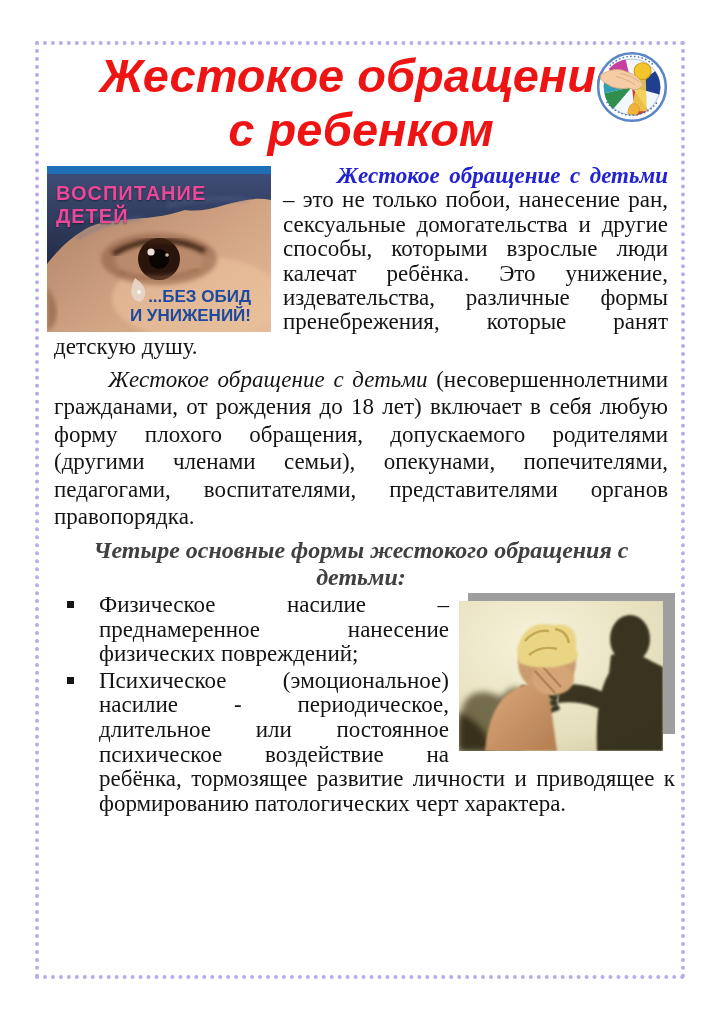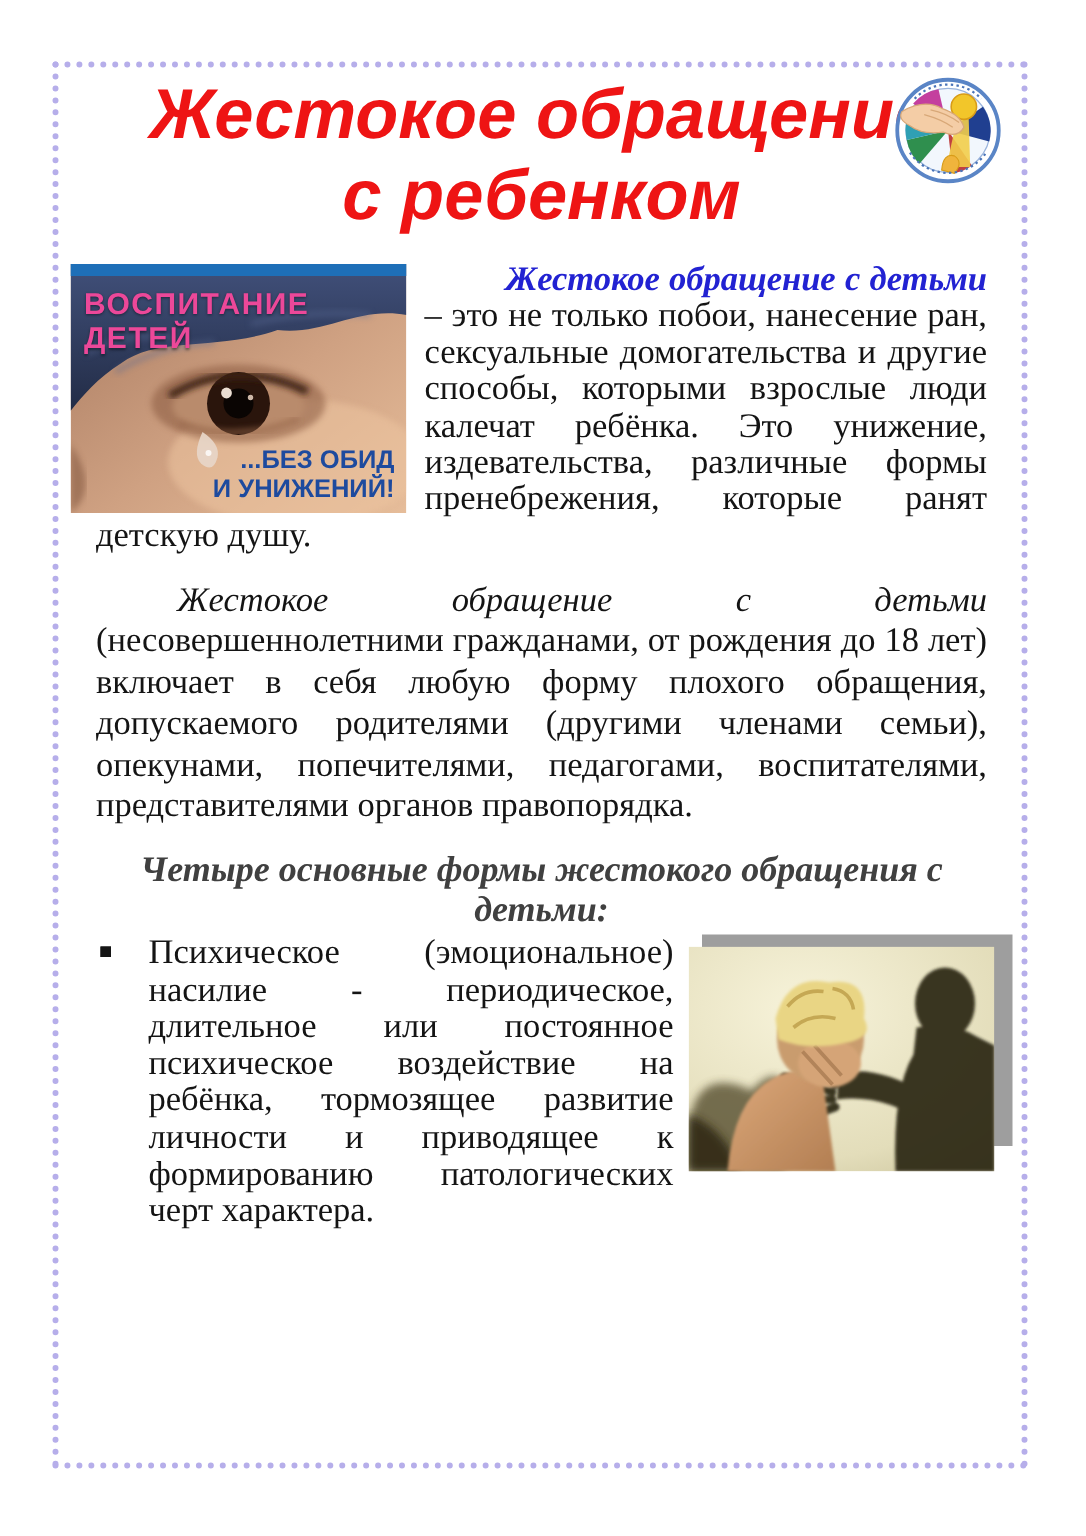--- a/index.html
+++ b/index.html
@@ -7,40 +7,40 @@
        font-family:"Liberation Serif",serif;color:#141414;}
   .frame{position:absolute;left:35px;top:41px;width:650px;height:938px;
          box-sizing:border-box;border:4px dotted #b6aeea;background:#fff;
          padding:2px 6px 0 8px;overflow:hidden;}
   
   .title-block{text-align:center;margin:2px 0 6px 0;}
   .title-line{font-family:"Liberation Sans",sans-serif;font-weight:bold;font-style:italic;
               font-size:47px;line-height:1.15;color:#ee1414;}
   .logo{position:absolute;top:5px;right:12px;width:74px;height:74px;}
   
-  .para{font-size:23px;line-height:1.19;text-align:justify;text-indent:54px;margin:17px;}
+  .para{font-size:23px;line-height:1.19;text-align:justify;text-indent:54px;margin:7px;}
   .intro-para{line-height:1.06;}
   .lead-blue{color:#2222d2;font-weight:bold;font-style:italic;}
   .lead-italic{font-style:italic;}
   .clear-left{clear:left;}
   
   .h-blue{font-size:24px;font-weight:bold;font-style:italic;color:#404040;
           text-align:center;line-height:1.1;margin:4px 0 3px 0;}
   
   .li{position:relative;padding-left:52px;font-size:23px;line-height:1.07;
       text-align:justify;margin:0 0 2px 0;}
   .bullet-sq{position:absolute;left:20px;top:8px;width:7px;height:7px;background:#151515;}
   
   .photo-left{float:left;width:224px;height:166px;margin:2px 12px 2px 0;
               position:relative;overflow:hidden;}
   .photo-left .topbar{position:absolute;left:0;top:0;width:100%;height:8px;background:#1e6fb8;}
   .cap-top{position:absolute;left:9px;top:16px;font-family:"Liberation Sans",sans-serif;
            font-weight:bold;font-size:20px;letter-spacing:1px;color:#ec4899;
            text-shadow:0 1px 2px rgba(0,0,0,.45);}
-  .cap-bottom{position:absolute;right:8px;bottom:7px;text-align:right;
+  .cap-bottom{position:absolute;right:20px;bottom:7px;text-align:right;
               font-family:"Liberation Sans",sans-serif;font-weight:bold;font-size:17px;
               line-height:1.12;color:#1d4a9e;}
   
   .photo-right{float:right;width:216px;height:158px;margin:0 0 2px 10px;position:relative;}
   .photo-right .shadow{position:absolute;top:0;right:0;width:207px;height:141px;background:#9e9e9e;}
   .photo-right .pic{position:absolute;left:0;top:8px;width:204px;height:150px;overflow:hidden;}
   .list-area{position:relative;}
 </style>
 </head>
 <body>
@@ -166,20 +166,21 @@
           <circle cx="88" cy="62" r="29" fill="#c99c6e" filter="url(#soft3)"></circle>
           <ellipse cx="94" cy="78" rx="21" ry="16" fill="#d5a477" filter="url(#soft3)"></ellipse>
           <path d="M76,70 L96,92 M84,66 L102,86" stroke="#a97c52" stroke-width="2.5" fill="none" opacity="0.8"></path>
           <path d="M58,48 Q66,18 94,24 Q120,20 117,48 Q124,60 106,64 Q80,70 60,62 Z" fill="#e9d584" filter="url(#soft3)"></path>
           <path d="M66,40 Q76,28 90,30 M96,28 Q108,30 110,42 M70,54 Q82,44 98,48" stroke="#bb9c48" stroke-width="2.4" fill="none" opacity="0.8"></path>
         </svg>
       </div>
     </div>
     <div class="li">
       <span class="bullet-sq"></span>
+      <span>Физическое насилие – преднамеренное нанесение физических повреждений;</span>
     </div>
     <div class="li">
       <span class="bullet-sq"></span>
       <span>Психическое (эмоциональное) насилие - периодическое, длительное или постоянное психическое воздействие на ребёнка, тормозящее развитие личности и приводящее к формированию патологических черт характера.</span>
     </div>
   </div>
 
 </div>
 
 </body></html>

